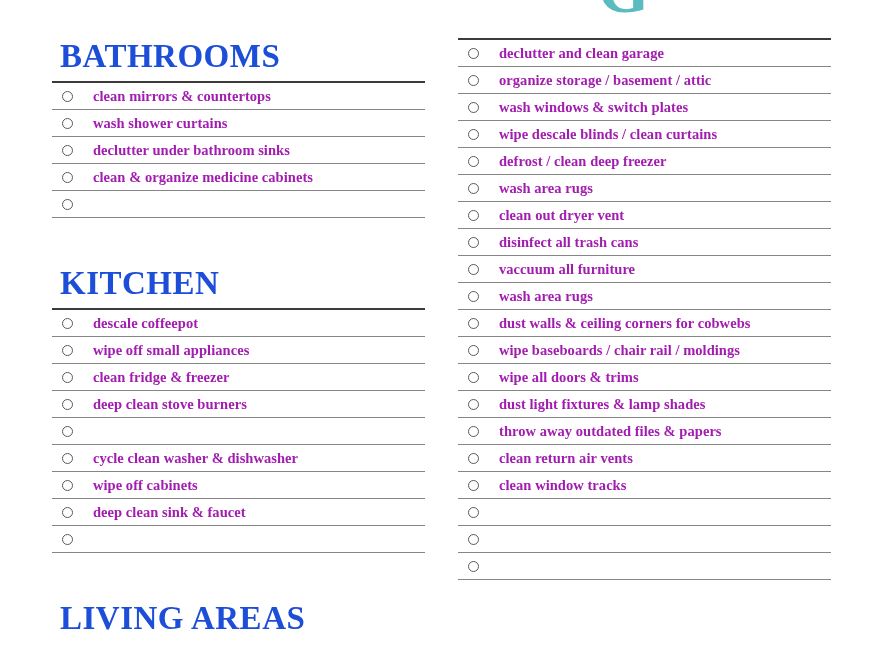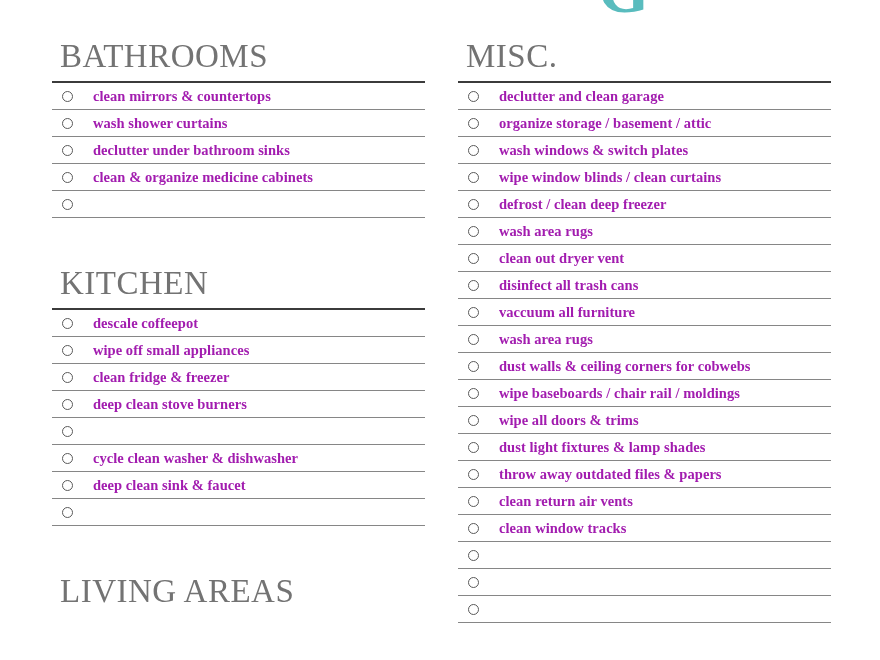--- a/index.html
+++ b/index.html
@@ -59,25 +59,25 @@
     position: absolute;
     left: 458px;
     top: 0;
     width: 373px;
   }
 
   .section { margin: 0; }
 
   .section-title {
     font-family: "Liberation Serif", "DejaVu Serif", serif;
-    font-weight: normal;
+    font-weight: bold;
     font-size: 33px;
     line-height: 36px;
     letter-spacing: 0.5px;
-    color: #737373;
+    color: #1d4ed8;
     margin: 0 0 7px 8px;
     white-space: nowrap;
   }
 
   .checklist {
     list-style: none;
     margin: 0;
     padding: 0;
     border-top: 2px solid #3b3b3b;
   }
@@ -180,57 +180,60 @@
         </li>
         <li class="check-row">
           <span class="checkbox"></span>
         </li>
         <li class="check-row">
           <span class="checkbox"></span>
           <span class="row-label">cycle clean washer &amp; dishwasher</span>
         </li>
         <li class="check-row">
           <span class="checkbox"></span>
+          <span class="row-label">wipe off cabinets</span>
+        </li>
+        <li class="check-row">
+          <span class="checkbox"></span>
           <span class="row-label">deep clean sink &amp; faucet</span>
         </li>
         <li class="check-row">
           <span class="checkbox"></span>
           <span class="row-label"></span>
         </li>
       </ul>
     </div>
 
     <div class="gap-kitchen-living"></div>
 
     <div class="section">
       <div class="section-title">LIVING AREAS</div>
     </div>
 
   </div>
 
   <div class="column right clip" style="top:38px; height:622px;">
 
     <div class="section">
-      <div class="section-title">MISC.</div>
       <ul class="checklist">
         <li class="check-row">
           <span class="checkbox"></span>
           <span class="row-label">declutter and clean garage</span>
         </li>
         <li class="check-row">
           <span class="checkbox"></span>
           <span class="row-label">organize storage / basement / attic</span>
         </li>
         <li class="check-row">
           <span class="checkbox"></span>
           <span class="row-label">wash windows &amp; switch plates</span>
         </li>
         <li class="check-row">
           <span class="checkbox"></span>
-          <span class="row-label">wipe window blinds / clean curtains</span>
+          <span class="row-label">wipe descale blinds / clean curtains</span>
         </li>
         <li class="check-row">
           <span class="checkbox"></span>
           <span class="row-label">defrost / clean deep freezer</span>
         </li>
         <li class="check-row">
           <span class="checkbox"></span>
           <span class="row-label">wash area rugs</span>
         </li>
         <li class="check-row">

